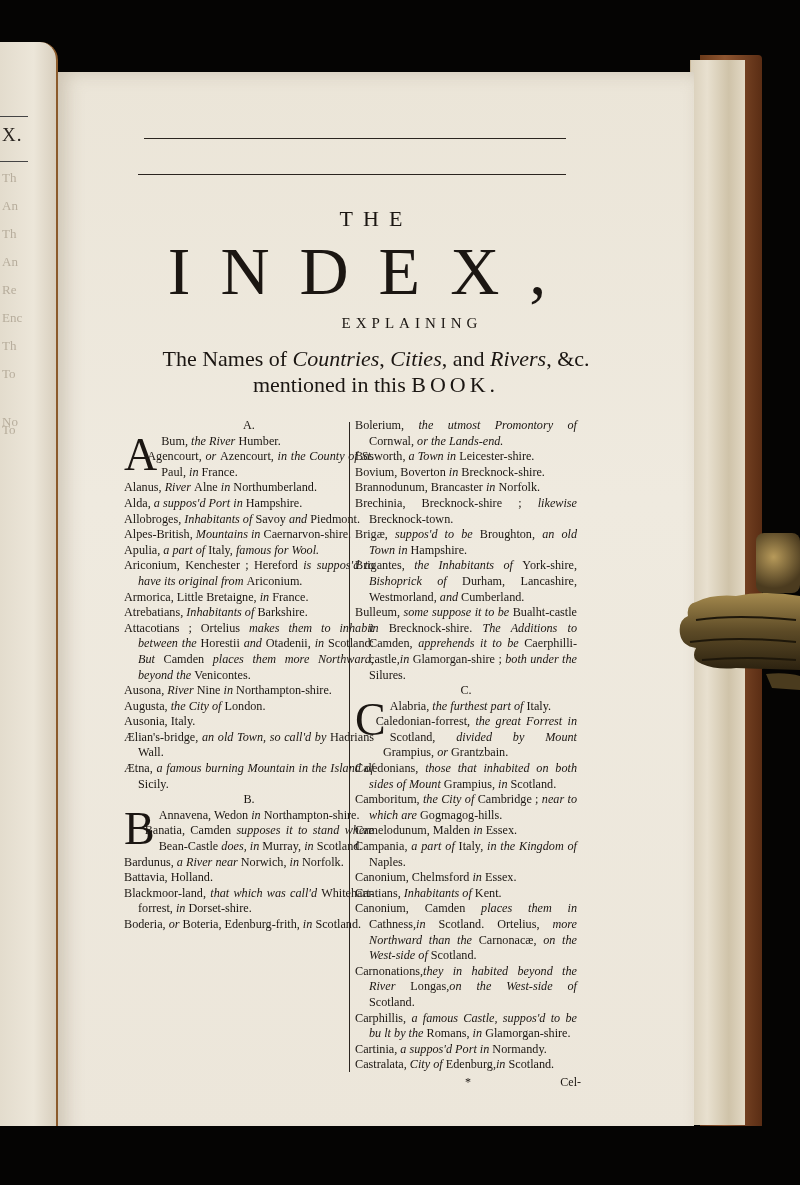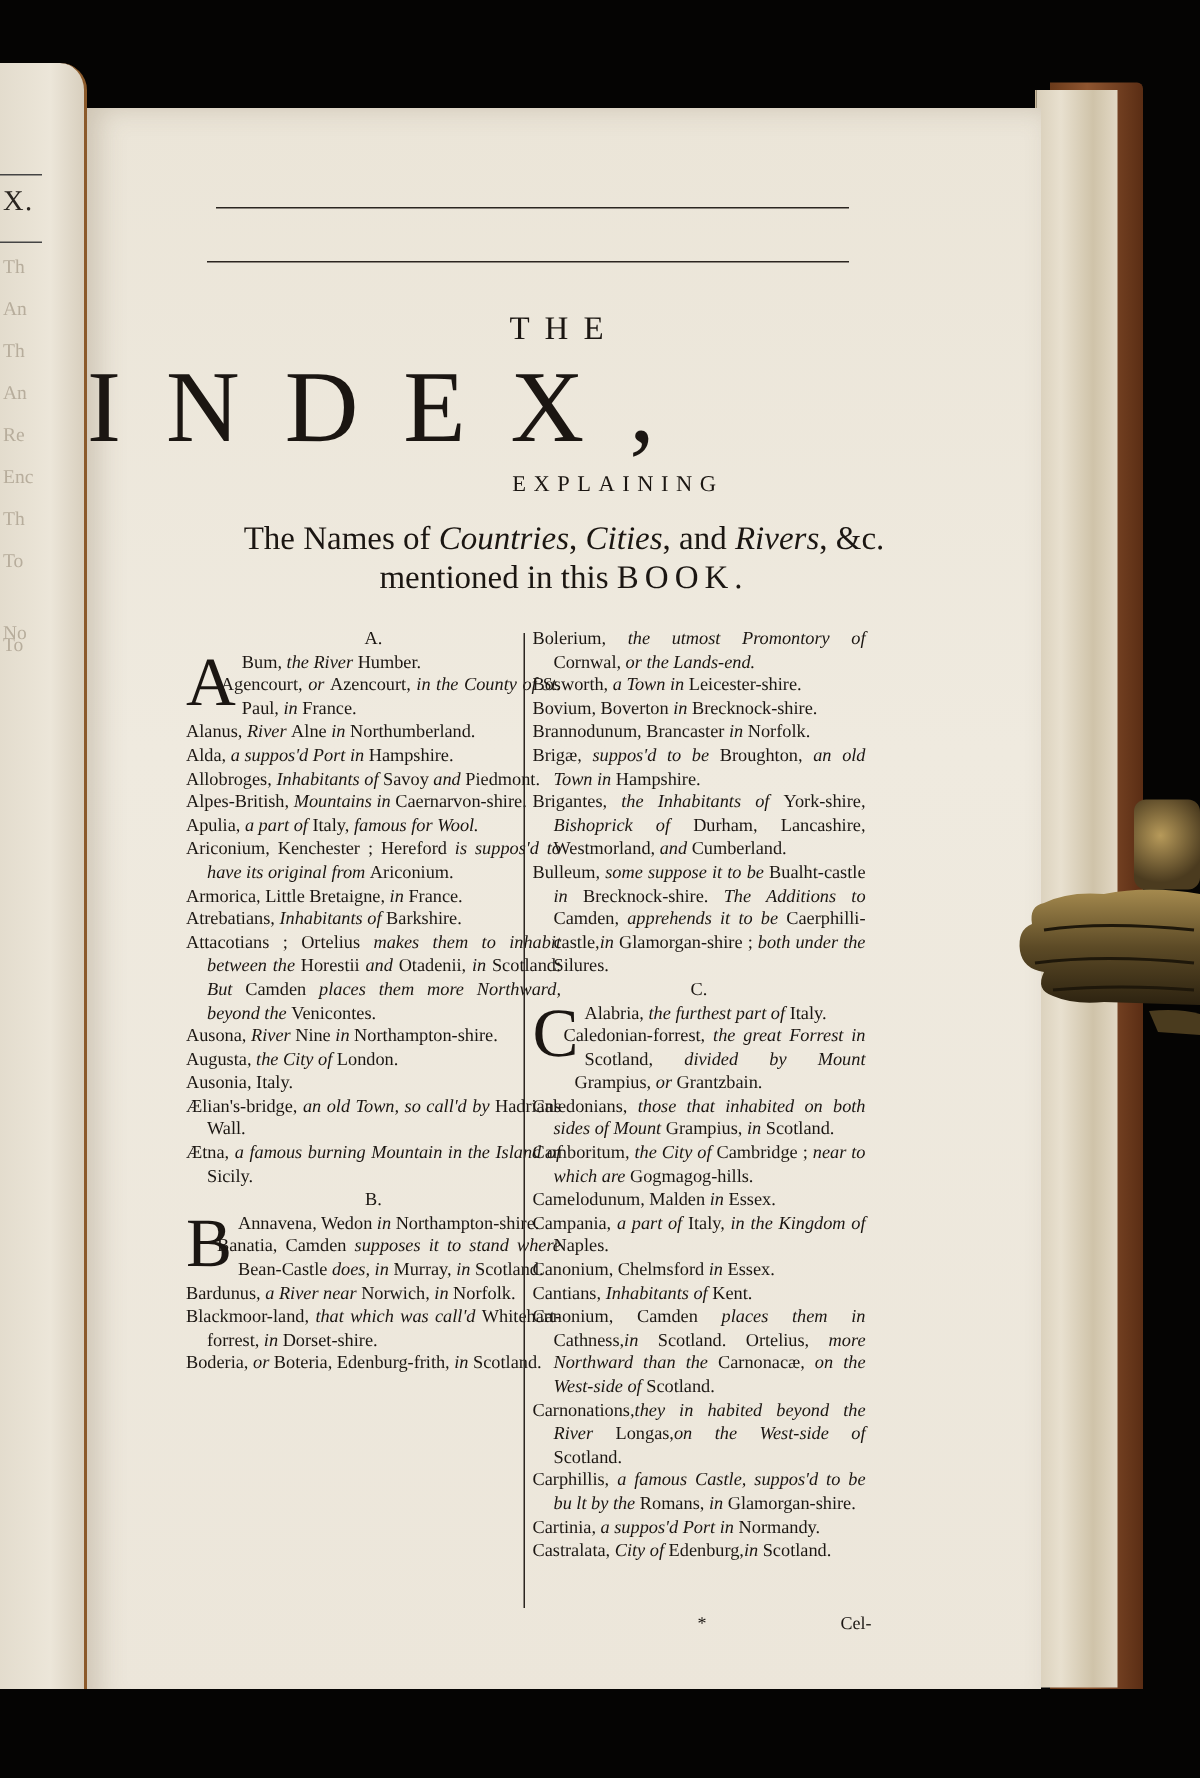--- a/index.html
+++ b/index.html
@@ -6,21 +6,21 @@
   body{width:800px;height:1185px;background:#050403;position:relative;overflow:hidden;font-family:"Liberation Serif","DejaVu Serif",serif;color:#1b1612;}
   .left-page{position:absolute;left:0;top:42px;width:56px;height:1098px;background:linear-gradient(90deg,#e3dccd 0%,#ece6d9 60%,#d8cfbe 100%);border-radius:0 18px 0 0;border-right:2px solid #8b5a2b;}
   .left-header-box{position:absolute;left:0;top:74px;width:28px;height:44px;border-top:1px solid #444;border-bottom:1px solid #444;}
   .left-header-text{position:absolute;left:2px;top:82px;font-size:19px;color:#2a2520;letter-spacing:1px;}
   .ghost-line{position:absolute;left:2px;font-size:13px;color:#b7ad9c;font-family:"Liberation Serif",serif;}
   .cover{position:absolute;left:700px;top:55px;width:62px;height:1085px;background:linear-gradient(90deg,#6a3a1a,#8e5530 40%,#5a2d14);border-radius:0 4px 4px 0;}
   .edge-stack{position:absolute;left:690px;top:60px;width:54px;height:1065px;background:linear-gradient(90deg,#d9cfba,#e8e0cf 30%,#cfc3a9 70%,#e2d8c4);border-left:1px solid #c9b89a;}
   .page{position:absolute;left:58px;top:72px;width:636px;height:1070px;background:linear-gradient(180deg,#ebe5d8 0%,#efeadf 40%,#ece6da 100%);box-shadow:inset 8px 0 18px rgba(120,100,70,.25);}
   .rule{position:absolute;height:1px;background:#2b2520;}
   .title-the{position:absolute;left:0;width:636px;top:134px;text-align:center;font-size:22px;letter-spacing:10px;}
-  .title-index{position:absolute;left:0;width:588px;top:165px;text-align:left;font-size:68px;letter-spacing:30px;line-height:1;}
+  .title-index{position:absolute;left:0;width:588px;top:165px;text-align:center;font-size:68px;letter-spacing:30px;line-height:1;padding-left:20px;}
   .title-expl{position:absolute;left:0;width:636px;top:243px;text-align:center;font-size:15px;letter-spacing:5px;margin-left:36px;}
   .title-names{position:absolute;left:0;width:636px;top:274px;text-align:center;font-size:22px;}
   .title-mention{position:absolute;left:0;width:636px;top:300px;text-align:center;font-size:22px;}
   .title-mention .book{letter-spacing:4px;margin-top:28px;}
   .col{position:absolute;top:346px;font-size:12.2px;line-height:15.6px;}
   .col.left{left:66px;width:250px;}
   .col.right{left:297px;width:222px;}
   .divider{position:absolute;left:291px;top:350px;width:1px;height:650px;background:#2b2520;}
   .letter{text-align:center;}
   .entry{text-indent:-14px;padding-left:14px;text-align:justify;}
@@ -86,29 +86,31 @@
       <div class="entry"><span>Attacotians ; Ortelius </span><i>makes them to inhabit between the </i><span>Horestii </span><i>and </i><span>Otadenii, </span><i>in </i><span>Scotland: </span><i>But </i><span>Camden </span><i>places them more Northward, beyond the </i><span>Venicontes.</span></div>
       <div class="entry"><span>Ausona, </span><i>River </i><span>Nine </span><i>in </i><span>Northampton-shire.</span></div>
       <div class="entry"><span>Augusta, </span><i>the City of </i><span>London.</span></div>
       <div class="entry"><span>Ausonia, Italy.</span></div>
       <div class="entry"><span>Ælian's-bridge, </span><i>an old Town, so call'd by </i><span>Hadrians Wall.</span></div>
       <div class="entry"><span>Ætna, </span><i>a famous burning Mountain in the Island of </i><span>Sicily.</span></div>
       <div class="letter">B.</div>
       <div class="entry" style="text-indent: 0px; padding-left: 14px;"><span class="drop">B</span><span>Annavena, Wedon </span><i>in </i><span>Northampton-shire.</span></div>
       <div class="entry"><span>Banatia, Camden </span><i>supposes it to stand where </i><span>Bean-Castle </span><i>does, in </i><span>Murray, </span><i>in </i><span>Scotland.</span></div>
       <div class="entry"><span>Bardunus, </span><i>a River near </i><span>Norwich, </span><i>in </i><span>Norfolk.</span></div>
+      <div class="entry"><span>Battavia, Holland.</span></div>
       <div class="entry"><span>Blackmoor-land, </span><i>that which was call'd </i><span>Whitehart-forrest, </span><i>in </i><span>Dorset-shire.</span></div>
       <div class="entry"><span>Boderia, </span><i>or </i><span>Boteria, Edenburg-frith, </span><i>in </i><span>Scotland.</span></div>
     </div>
   <div class="divider"></div>
   <div class="col right" id="col-right">
       <div class="entry"><span>Bolerium, </span><i>the utmost Promontory of </i><span>Cornwal, </span><i>or the Lands-end.</i></div>
       <div class="entry"><span>Bosworth, </span><i>a Town in </i><span>Leicester-shire.</span></div>
       <div class="entry"><span>Bovium, Boverton </span><i>in </i><span>Brecknock-shire.</span></div>
       <div class="entry"><span>Brannodunum, Brancaster </span><i>in </i><span>Norfolk.</span></div>
+      <div class="entry"><span>Brechinia, Brecknock-shire ; </span><i>likewise </i><span>Brecknock-town.</span></div>
       <div class="entry"><span>Brigæ, </span><i>suppos'd to be </i><span>Broughton, </span><i>an old Town in </i><span>Hampshire.</span></div>
       <div class="entry"><span>Brigantes, </span><i>the Inhabitants of </i><span>York-shire, </span><i>Bishoprick of </i><span>Durham, Lancashire, Westmorland, </span><i>and </i><span>Cumberland.</span></div>
       <div class="entry"><span>Bulleum, </span><i>some suppose it to be </i><span>Bualht-castle </span><i>in </i><span>Brecknock-shire. </span><i>The Additions to </i><span>Camden, </span><i>apprehends it to be </i><span>Caerphilli-castle,</span><i>in </i><span>Glamorgan-shire ; </span><i>both under the </i><span>Silures.</span></div>
       <div class="letter">C.</div>
       <div class="entry" style="text-indent: 0px; padding-left: 14px;"><span class="drop">C</span><span>Alabria, </span><i>the furthest part of </i><span>Italy.</span></div>
       <div class="entry sub"><span>Caledonian-forrest, </span><i>the great Forrest in </i><span>Scotland, </span><i>divided by Mount </i><span>Grampius, </span><i>or </i><span>Grantzbain.</span></div>
       <div class="entry"><span>Caledonians, </span><i>those that inhabited on both sides of Mount </i><span>Grampius, </span><i>in </i><span>Scotland.</span></div>
       <div class="entry"><span>Camboritum, </span><i>the City of </i><span>Cambridge ; </span><i>near to which are </i><span>Gogmagog-hills.</span></div>
       <div class="entry"><span>Camelodunum, Malden </span><i>in </i><span>Essex.</span></div>
       <div class="entry"><span>Campania, </span><i>a part of </i><span>Italy, </span><i>in the Kingdom of </i><span>Naples.</span></div>

